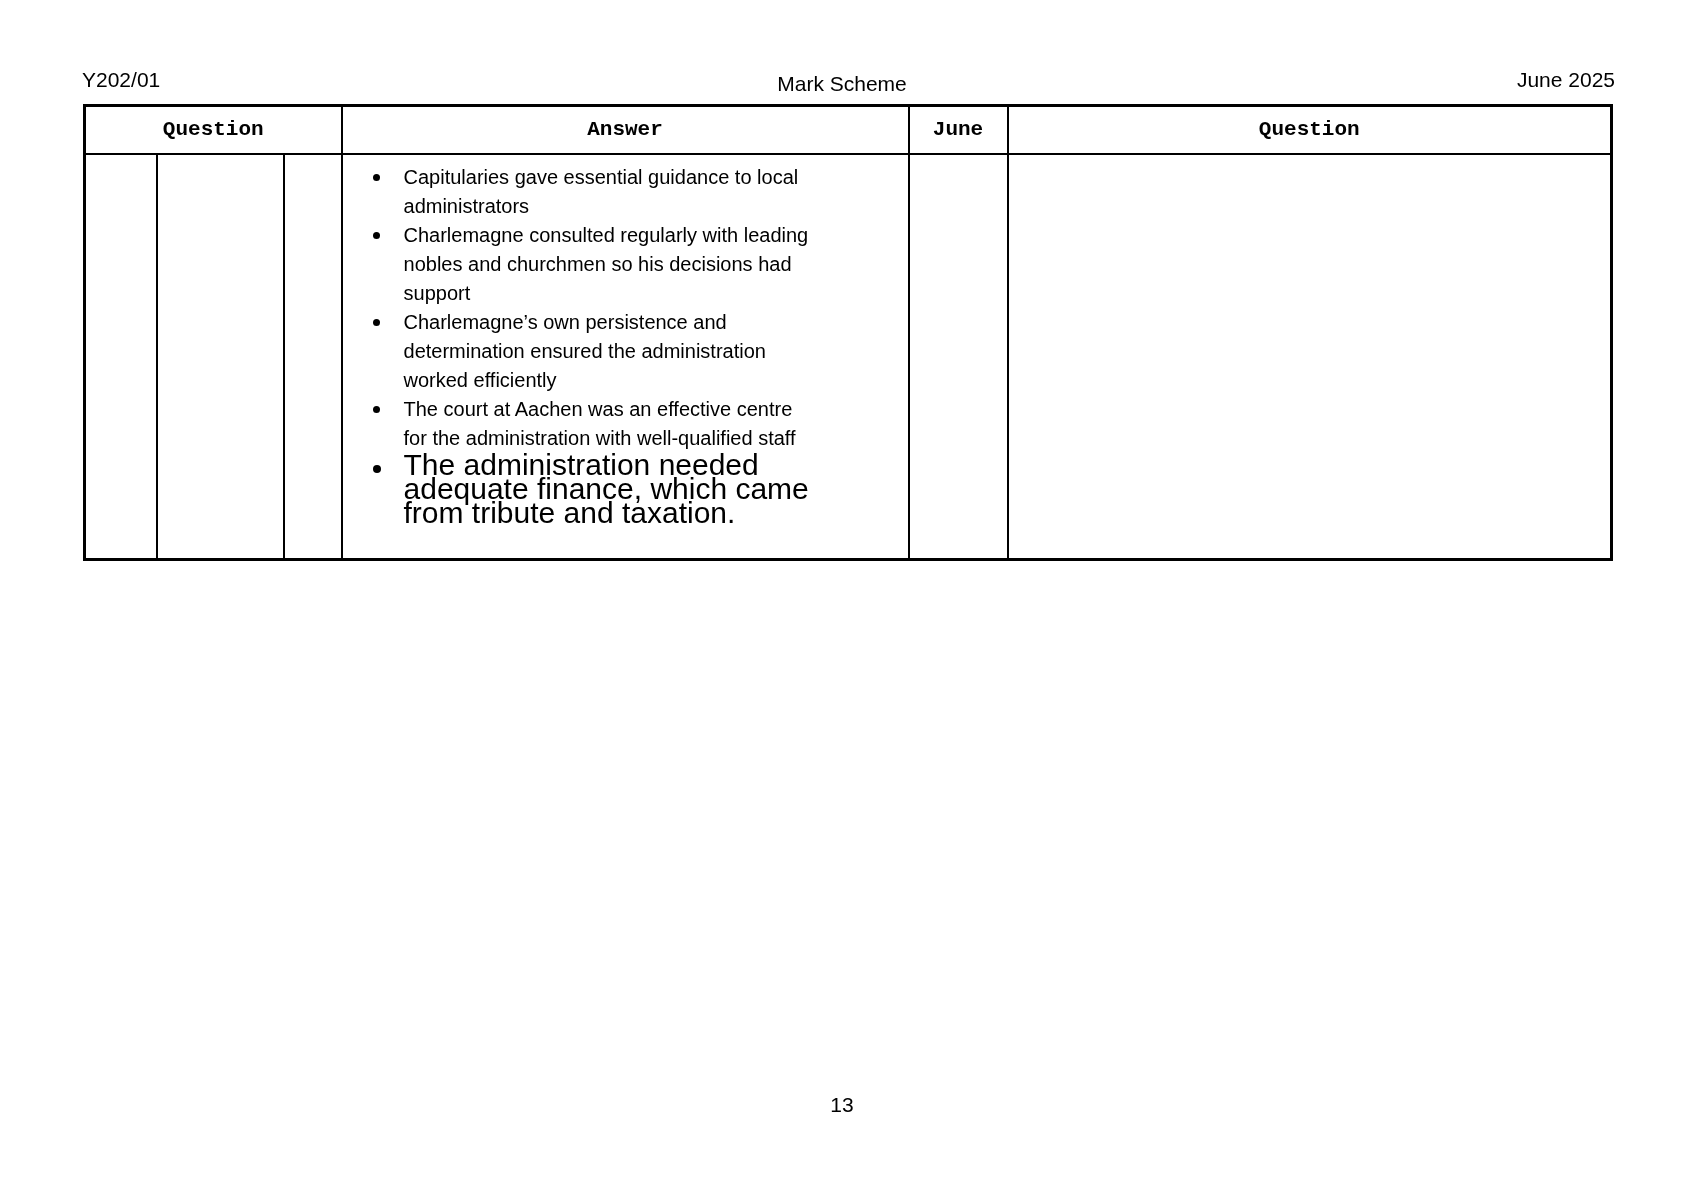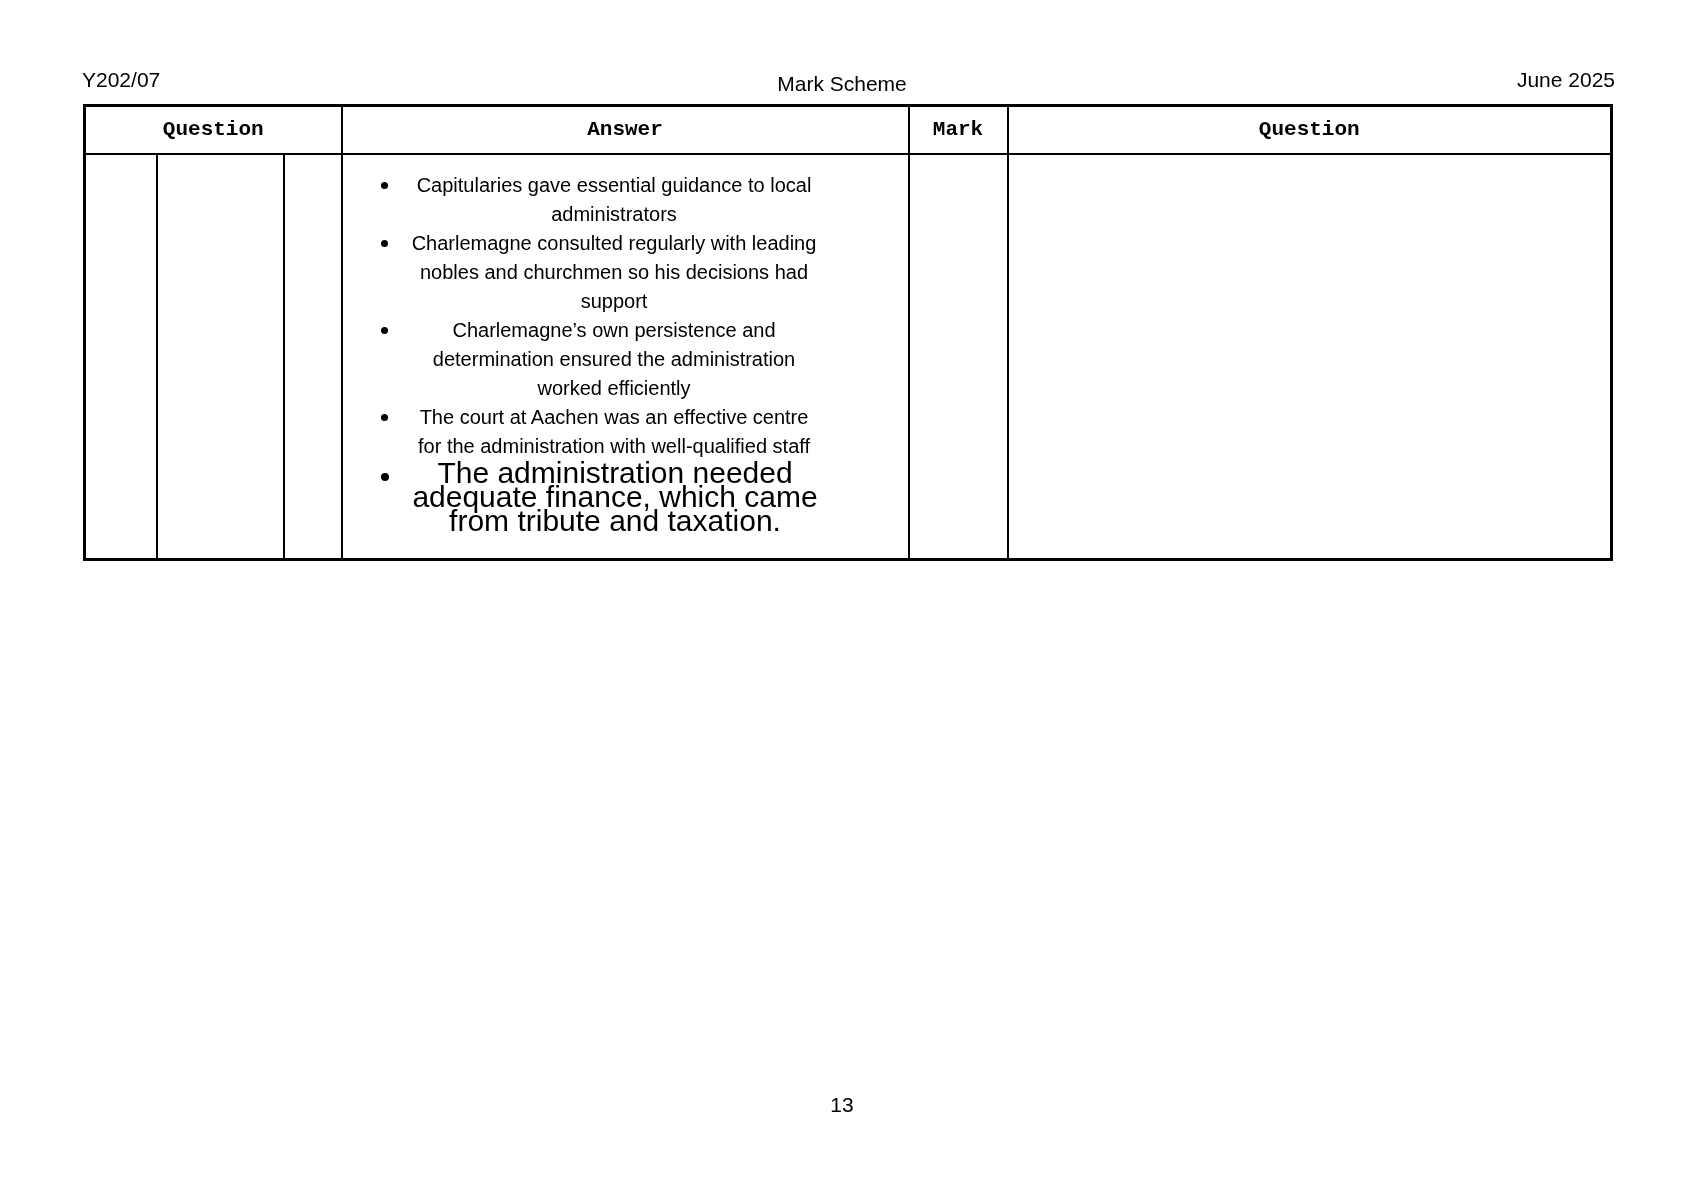--- a/index.html
+++ b/index.html
@@ -68,24 +68,23 @@
     font-family: Liberation Mono, monospace;
   }
   table.mark-table tbody td {
     height: 406px;
     vertical-align: top;
   }
   td.answer-cell {
     padding-top: 5px;
   }
   ul.bullet-list {
-    margin: 0;
-    padding: 16px;
+    margin: 8px;
+    padding: 0;
     list-style: none;
-    text-align: center;
   }
   ul.bullet-list li {
     position: relative;
     padding-left: 53px;
     width: 458px;           
     font-size: 20px;
     line-height: 29px;
   }
   ul.bullet-list li::before {
     content: "";
@@ -117,39 +116,39 @@
     text-align: center;
     font-size: 21px;
   }
 </style>
 </head>
 <body>
 
 <div class="page">
 
   <header class="doc-header">
-    <span class="hdr-left">Y202/07</span>
+    <span class="hdr-left">Y202/01</span>
     <span class="hdr-center">Mark Scheme</span>
     <span class="hdr-right">June 2025</span>
   </header>
 
   <table class="mark-table">
     <colgroup>
       <col style="width:72px">
       <col style="width:127px">
       <col style="width:58px">
       <col style="width:567px">
       <col style="width:99px">
       <col style="width:604px">
     </colgroup>
     <thead>
       <tr>
         <th colspan="3">Question</th>
         <th>Answer</th>
-        <th>Mark</th>
+        <th>June</th>
         <th>Question</th>
       </tr>
     </thead>
     <tbody>
       <tr>
         <td></td>
         <td></td>
         <td></td>
         <td class="answer-cell">
           <ul class="bullet-list">

